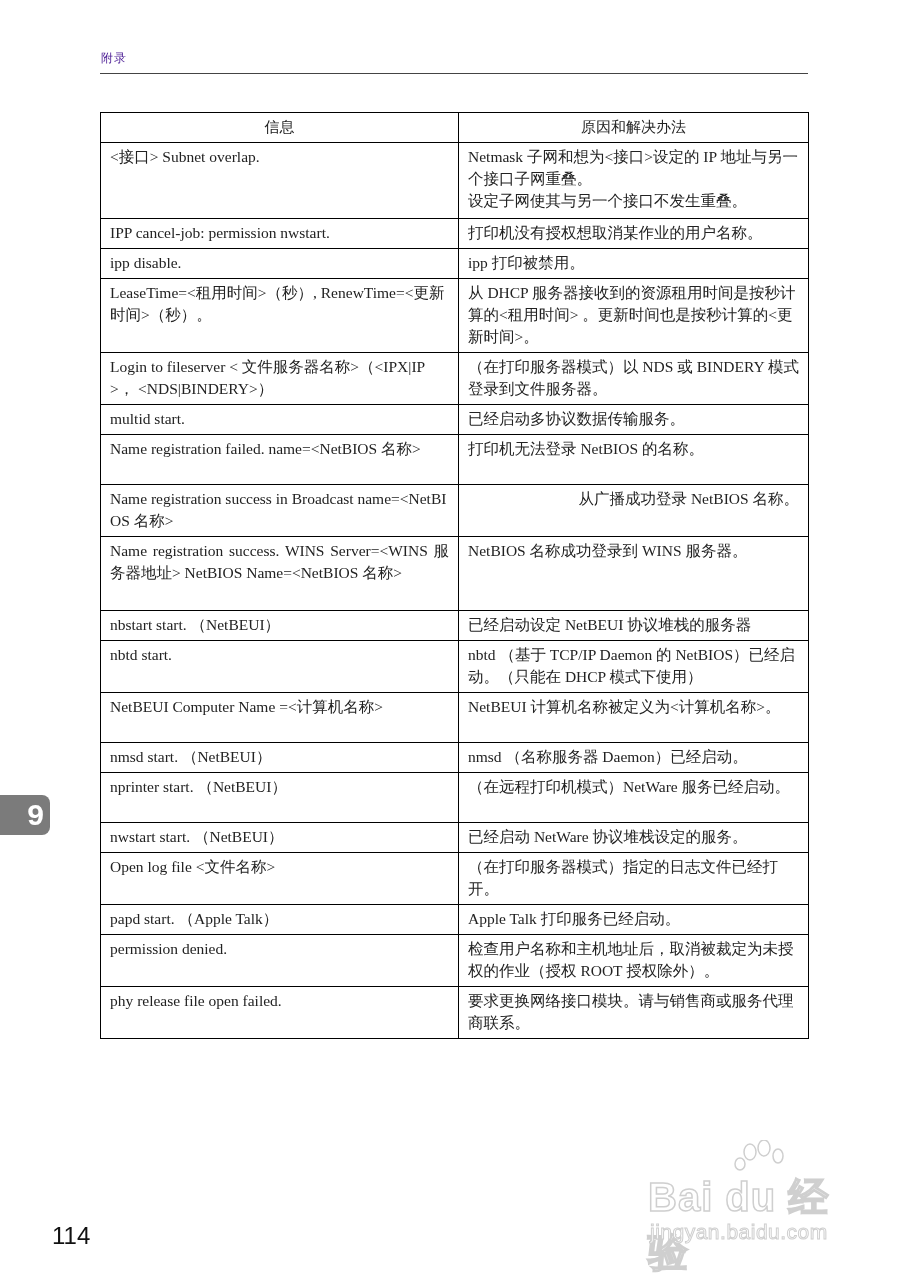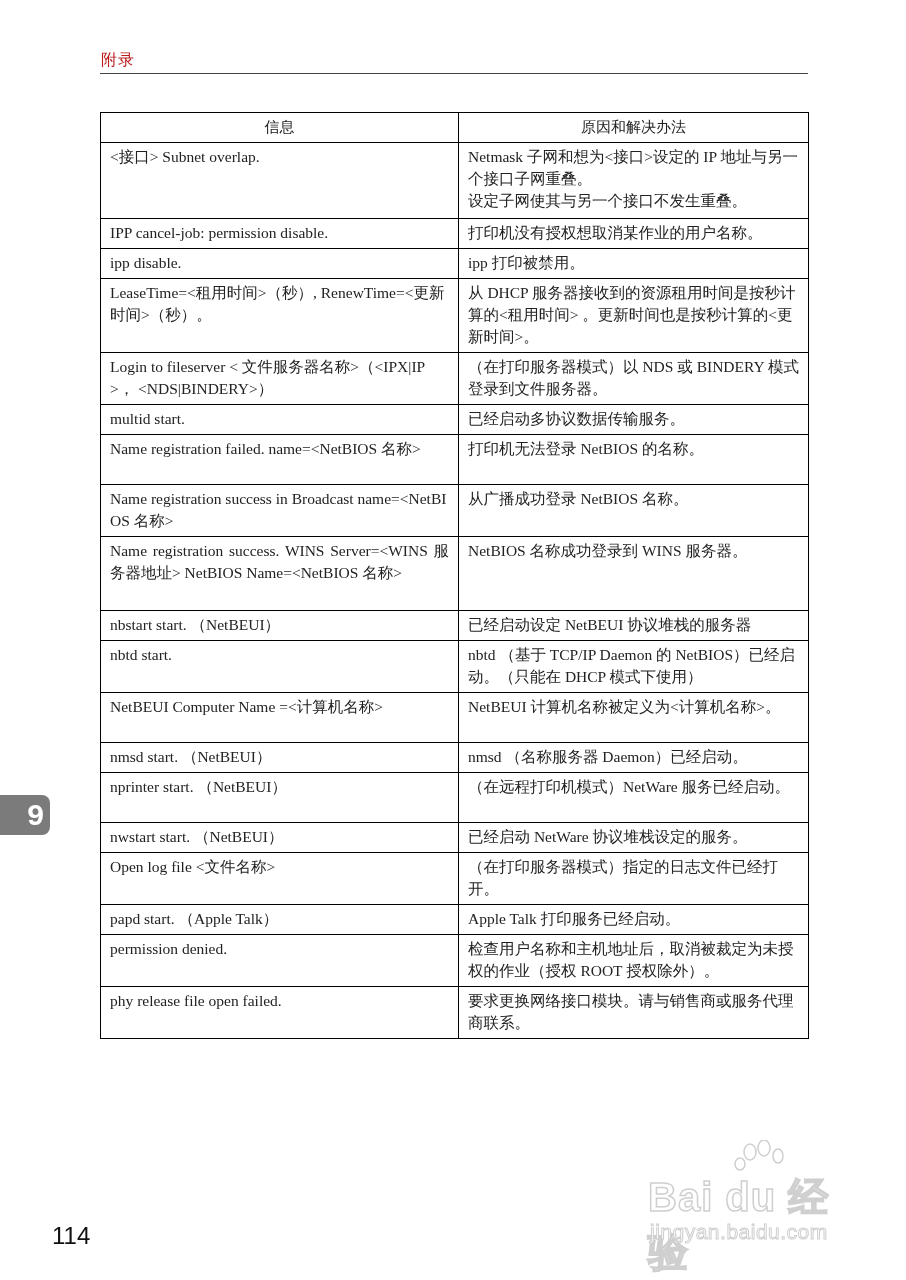--- a/index.html
+++ b/index.html
@@ -2,21 +2,21 @@
 <html><head>
 <meta charset="utf-8">
 <style>
   html, body { margin: 0; padding: 0; background: #ffffff; }
   body {
     width: 906px; height: 1280px; position: relative; overflow: hidden;
     font-family: "Liberation Serif", "DejaVu Serif", serif; color: #222;
   }
   .header-title {
     position: absolute; left: 101px; top: 50px;
-    font-size: 16px; color: #b91c1c; letter-spacing: 1px;
+    font-size: 12px; color: #4c1d95; letter-spacing: 1px;
   }
   .header-rule {
     position: absolute; left: 100px; top: 73px; width: 708px; height: 0;
     border-top: 1.5px solid #444;
   }
   table.msg {
     position: absolute; left: 100px; top: 112px; width: 708px;
     border-collapse: collapse; table-layout: fixed;
     font-size: 15.5px; line-height: 22px;
   }
@@ -76,21 +76,21 @@
       <th>原因和解决办法</th>
     </tr>
   </thead>
   <tbody id="rows">
       <tr style="height: 76px;">
         <td>&lt;接口&gt; Subnet overlap.</td>
         <td style="white-space: pre-line;">Netmask 子网和想为&lt;接口&gt;设定的 IP 地址与另一个接口子网重叠。
 设定子网使其与另一个接口不发生重叠。</td>
       </tr>
       <tr style="height: 26px;">
-        <td>IPP cancel-job: permission disable.</td>
+        <td>IPP cancel-job: permission nwstart.</td>
         <td style="white-space: pre-line;">打印机没有授权想取消某作业的用户名称。</td>
       </tr>
       <tr style="height: 28px;">
         <td>ipp disable.</td>
         <td style="white-space: pre-line;">ipp 打印被禁用。</td>
       </tr>
       <tr style="height: 74px;">
         <td>LeaseTime=&lt;租用时间&gt;（秒）, RenewTime=&lt;更新时间&gt;（秒）。</td>
         <td style="white-space: pre-line;">从 DHCP 服务器接收到的资源租用时间是按秒计算的&lt;租用时间&gt; 。更新时间也是按秒计算的&lt;更新时间&gt;。</td>
       </tr>
@@ -101,21 +101,21 @@
       <tr style="height: 28px;">
         <td>multid start.</td>
         <td style="white-space: pre-line;">已经启动多协议数据传输服务。</td>
       </tr>
       <tr style="height: 50px;">
         <td>Name registration failed. name=&lt;NetBIOS 名称&gt;</td>
         <td style="white-space: pre-line;">打印机无法登录 NetBIOS 的名称。</td>
       </tr>
       <tr style="height: 51px;">
         <td>Name registration success in Broadcast name=&lt;NetBIOS 名称&gt;</td>
-        <td style="white-space: pre-line;">从广播成功登录 NetBIOS 名称。</td>
+        <td style="white-space: pre-line; text-align: right;">从广播成功登录 NetBIOS 名称。</td>
       </tr>
       <tr style="height: 74px;">
         <td class="just">Name registration success. WINS Server=&lt;WINS 服务器地址&gt; NetBIOS Name=&lt;NetBIOS 名称&gt;</td>
         <td style="white-space: pre-line;">NetBIOS 名称成功登录到 WINS 服务器。</td>
       </tr>
       <tr style="height: 28px;">
         <td>nbstart start. （NetBEUI）</td>
         <td style="white-space: pre-line;">已经启动设定 NetBEUI 协议堆栈的服务器</td>
       </tr>
       <tr style="height: 51px;">

